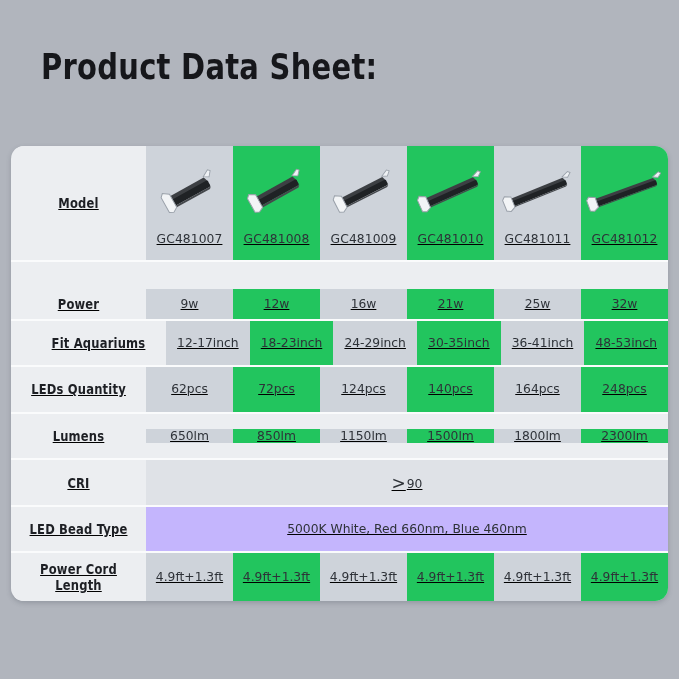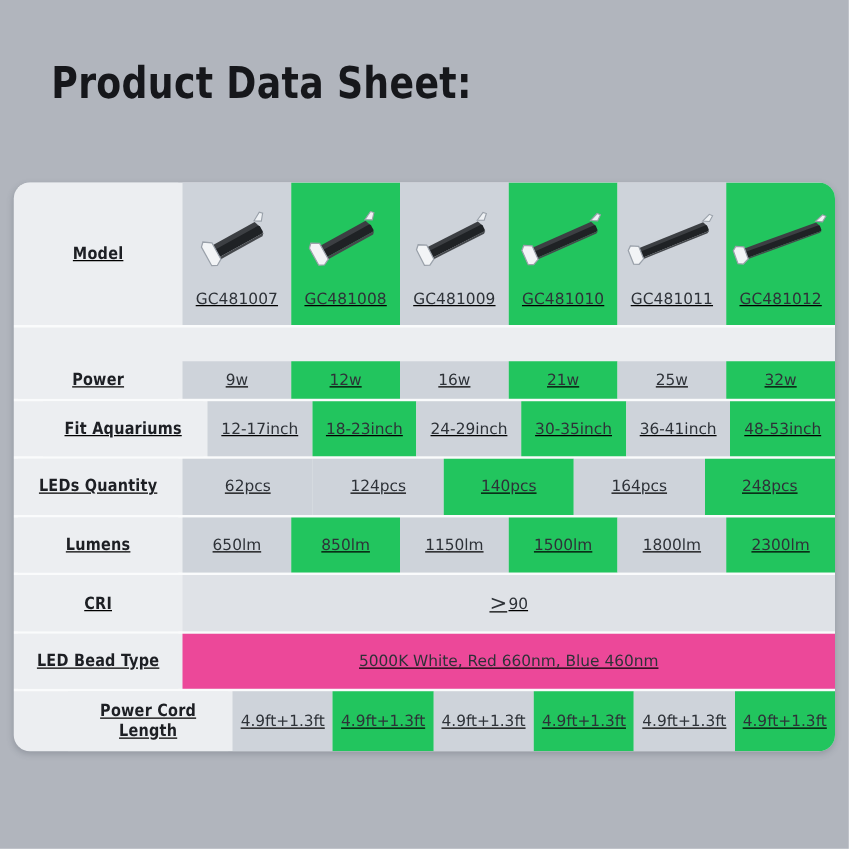--- a/index.html
+++ b/index.html
@@ -51,24 +51,24 @@
     box-sizing: border-box;
     border-bottom: 2.5px solid #fafbfc;
     text-decoration: underline;
   }
   .row:last-child { border-bottom: none; }
 
   .row-model        { height: 117px; }
   .row-power        { height: 32px; margin-top: 27px; }
   .row-fit          { height: 47px; padding-left: 20px; }
   .row-leds         { height: 47px; }
-  .row-lumens       { height: 47px; }
+  .row-lumens       { height: 47px; align-items: center; }
   .row-cri          { height: 47px; }
   .row-bead         { height: 47px; }
-  .row-cord         { height: 48px; padding-left: 40px; }
+  .row-cord         { height: 48px; }
 
   
   .label-cell {
     width: 135px;
     flex: 0 0 135px;
     background: #eceef1;
     display: flex;
     align-items: center;
     justify-content: center;
     font-family: "DejaVu Sans Condensed", "Liberation Sans Narrow", "Liberation Sans", sans-serif;
@@ -101,21 +101,21 @@
   .cell-span {
     flex: 1 1 0;
     display: flex;
     align-items: center;
     justify-content: center;
     font-size: 12.3px;
     color: #2e3238;
     box-sizing: border-box;
   }
   .cell-span.shade-light { background: #dfe2e7; }
-  .cell-span.shade-dark  { background: #ec4899; }
+  .cell-span.shade-dark  { background: #c4b5fd; }
 
   .cri-value {
     display: inline-flex;
     align-items: baseline;
     gap: 1px;
   }
   .cri-gt {
     font-size: 17px;
     line-height: 1;
     position: relative;
@@ -261,20 +261,21 @@
     <div class="cell light">18-23inch</div>
     <div class="cell dark">24-29inch</div>
     <div class="cell light">30-35inch</div>
     <div class="cell dark">36-41inch</div>
     <div class="cell light">48-53inch</div>
   </div>
 
   <div class="row row-leds">
     <div class="label-cell">LEDs Quantity</div>
     <div class="cell dark">62pcs</div>
+    <div class="cell light">72pcs</div>
     <div class="cell dark">124pcs</div>
     <div class="cell light">140pcs</div>
     <div class="cell dark">164pcs</div>
     <div class="cell light">248pcs</div>
   </div>
 
   <div class="row row-lumens">
     <div class="label-cell">Lumens</div>
     <div class="cell dark">650lm</div>
     <div class="cell light">850lm</div>

